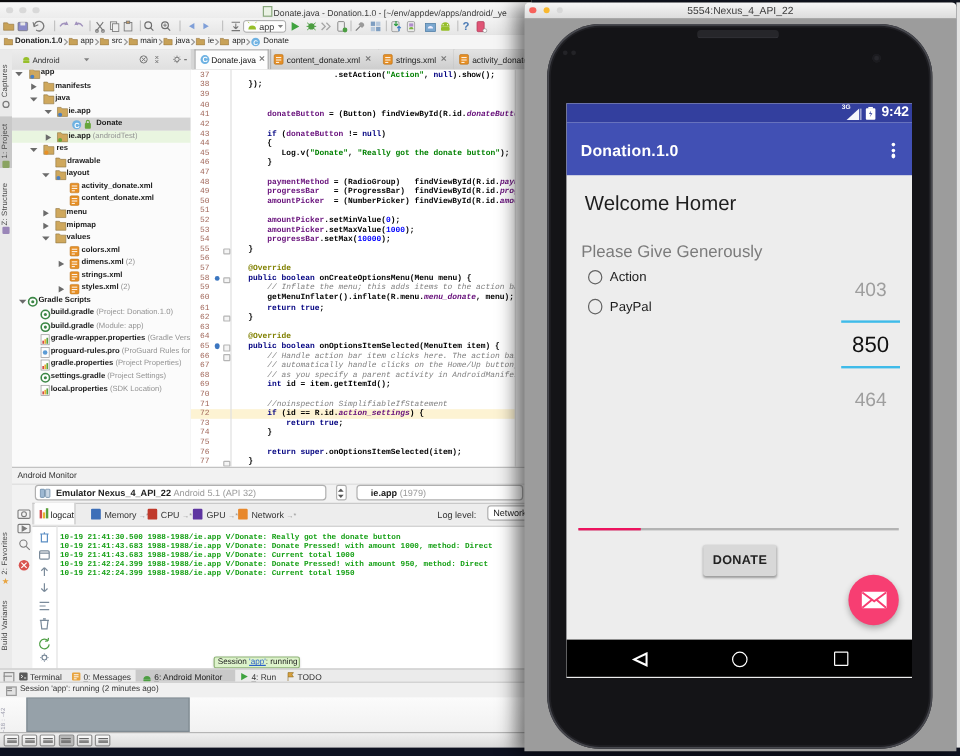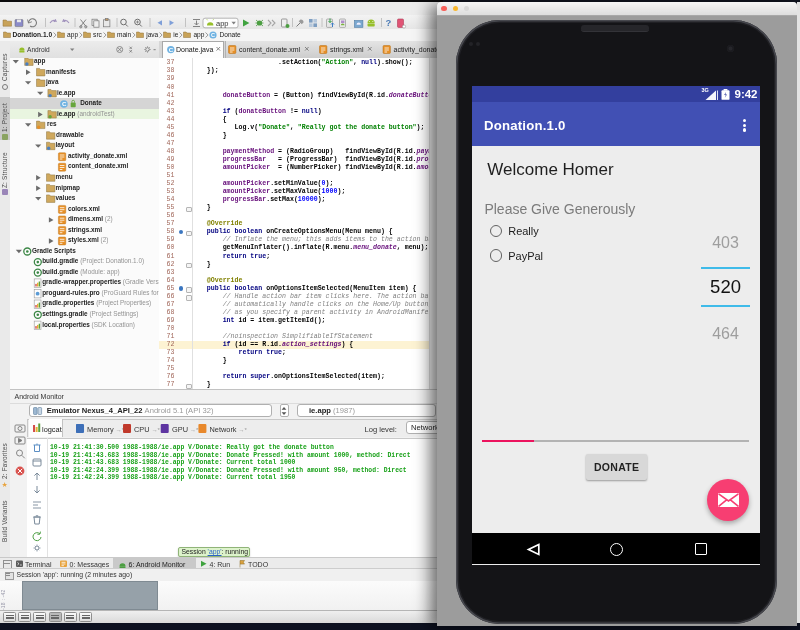--- a/index.html
+++ b/index.html
@@ -48,20 +48,27 @@
 <div class="ab" style="left:78.5px;top:4.6px;width:8px;height:1px;background:#666;"></div>
 <div class="ab" style="left:78.5px;top:6.4px;width:8px;height:1px;background:#666;"></div>
 </div>
 <div class="ab vtext" style="left:0px;top:582px;height:28px;font-size:5px;color:#99a;">-18 : -42</div>
 <div class="ab" style="left:0;top:622.5px;width:800px;height:7.5px;background:#0d1120;"></div>
 
 <div class="ab" style="left:0;top:0;width:443px;height:580px;background:#ececec;">
 
   <div class="ab" style="left:0;top:0;width:443px;height:2.4px;background:#0b0b0d;"></div>
 
+  <div class="ab" style="left:0;top:2.4px;width:443px;height:12.6px;background:linear-gradient(#f7f7f7,#ececec);border-bottom:1px solid #cfcfcf;">
+    <div class="ab" style="left:5px;top:3.2px;width:5.6px;height:5.6px;border-radius:50%;background:#d9d9d9;"></div>
+    <div class="ab" style="left:16.2px;top:3.2px;width:5.6px;height:5.6px;border-radius:50%;background:#d9d9d9;"></div>
+    <div class="ab" style="left:27px;top:3.2px;width:5.6px;height:5.6px;border-radius:50%;background:#d9d9d9;"></div>
+    <div class="ab" style="left:219px;top:2.8px;width:6px;height:7px;background:#eaf2e4;border:0.5px solid #8aa87e;"></div>
+    <div class="ab txt" style="left:228px;top:3.4px;font-size:7.2px;color:#3a3a3a;">Donate.java - Donation.1.0 - [~/env/appdev/apps/android/_ye</div>
+  </div>
 
   <div class="ab" style="left:0;top:15px;width:443px;height:13.5px;background:linear-gradient(#f3f3f3,#e6e6e6);border-bottom:1px solid #c9c9c9;" id="toolbar">
     <svg width="443" height="13.5" viewBox="0 0 443 13.5">
       <g stroke="#c2c2c2" stroke-width="1">
             <path d="M45.5 2 v9"></path>
             <path d="M75 2 v9"></path>
             <path d="M117 2 v9"></path>
             <path d="M150 2 v9"></path>
             <path d="M185.5 2 v9"></path>
             <path d="M292.5 2 v9"></path>
@@ -482,21 +489,21 @@
           <rect x="0.5" y="0.5" width="3.6" height="7" rx="0.8" fill="#9db8d2" stroke="#5e7f9e" stroke-width="0.6"></rect>
           <rect x="5" y="0.5" width="3.6" height="7" rx="0.8" fill="#c8d6e4" stroke="#5e7f9e" stroke-width="0.6"></rect>
         </svg>
 <div class="ab txt" style="left:36.7px;top:16.2px;font-size:7.6px;font-weight:bold;color:#222;">Emulator Nexus_4_API_22 <span style="font-weight:normal;color:#9a9a9a;">Android 5.1 (API 32)</span></div>
 <div class="ab" style="left:269.5px;top:14.8px;width:9px;height:12.4px;background:#fff;border:1px solid #b0b0b0;border-radius:2px;box-sizing:border-box;"></div>
 <svg class="ab" style="left:271px;top:17px;" width="6" height="8" viewBox="0 0 6 8">
           <path d="M3 0 L5.4 2.8 H0.6 Z" fill="#555"></path>
           <path d="M3 8 L5.4 5.2 H0.6 Z" fill="#555"></path>
         </svg>
 <div class="ab" style="left:287.4px;top:14.8px;width:139px;height:12.4px;background:#fff;border:1px solid #b0b0b0;border-radius:3px;box-sizing:border-box;"></div>
-<div class="ab txt" style="left:299px;top:16.2px;font-size:7.6px;font-weight:bold;color:#222;">ie.app <span style="font-weight:normal;color:#9a9a9a;">(1987)</span></div>
+<div class="ab txt" style="left:299px;top:16.2px;font-size:7.6px;font-weight:bold;color:#222;">ie.app <span style="font-weight:normal;color:#9a9a9a;">(1979)</span></div>
 <svg class="ab" style="left:4px;top:33px;" width="13" height="56" viewBox="0 0 13 56">
 <g fill="none" stroke="#7a7a7a" stroke-width="0.9">
 <rect x="1" y="2" width="10" height="7" rx="1"></rect>
             <circle cx="6" cy="5.5" r="2"></circle>
 <rect x="1" y="14" width="10" height="7" rx="1"></rect>
             <path d="M4.5 15.5 v4 l3.5 -2 z" fill="#7a7a7a"></path>
 <circle cx="5.5" cy="30" r="3"></circle>
             <path d="M7.8 32.3 l3 3"></path>
 </g>
 <circle cx="6" cy="48" r="4.4" fill="#d9534f"></circle>
@@ -577,20 +584,21 @@
 <div class="ab txt" style="left:16.6px;top:2.2px;font-size:6.8px;color:#333;">Session 'app': running (2 minutes ago)</div>
 </div>
 </div>
 
 <div class="ab" style="left:437px;top:1.5px;width:360px;height:624px;background:#9c9c9c;border-radius:4px 4px 0 0;box-shadow:-7px 3px 16px rgba(0,0,0,0.55);" id="emu">
 
   <div class="ab" style="left:0;top:0;width:360px;height:13.5px;background:linear-gradient(#f6f6f6,#dddddd);border-bottom:1px solid #a8a8a8;border-radius:4px 4px 0 0;">
     <div class="ab" style="left:4px;top:4.2px;width:5.8px;height:5.8px;border-radius:50%;background:#f7615b;"></div>
     <div class="ab" style="left:15.5px;top:4.2px;width:5.8px;height:5.8px;border-radius:50%;background:#f9b82f;"></div>
     <div class="ab" style="left:26.5px;top:4.2px;width:5.8px;height:5.8px;border-radius:50%;background:#d8d8d8;"></div>
+    <div class="ab txt" style="left:0;top:2.8px;width:360px;text-align:center;font-size:8.6px;color:#404040;">5554:Nexus_4_API_22</div>
   </div>
 
   <div class="ab" style="left:18.5px;top:18.5px;width:321.5px;height:603.5px;background:#141417;border-radius:44px;box-shadow:inset 0 0 0 1.5px rgba(120,122,130,0.45), inset 0 0 0 3px rgba(35,35,40,0.8);" id="phone">
 
     <div class="ab" style="left:125.5px;top:4.8px;width:68px;height:6px;border-radius:3px;background:#26262a;border-bottom:1px solid #333338;"></div>
 
     <div class="ab" style="left:271.5px;top:24.5px;width:7px;height:7px;border-radius:50%;background:#26262b;box-shadow:inset 0 0 0 1.5px #1b1b1f;"></div>
     <div class="ab" style="left:13.5px;top:21.5px;width:4px;height:4px;border-radius:50%;background:#232327;"></div>
     <div class="ab" style="left:20px;top:21.5px;width:4px;height:4px;border-radius:50%;background:#232327;"></div>
 
@@ -613,27 +621,27 @@
       <div class="ab" style="left:0;top:16px;width:288.5px;height:44.2px;background:#4150b4;">
         <div class="ab txt" style="left:12.5px;top:15.5px;font-size:13.2px;font-weight:bold;color:#fff;letter-spacing:0.2px;">Donation.1.0</div>
         <div class="ab" style="left:271px;top:17.2px;width:3.3px;height:3.3px;border-radius:50%;background:#fff;"></div>
         <div class="ab" style="left:271px;top:21.8px;width:3.3px;height:3.3px;border-radius:50%;background:#fff;"></div>
         <div class="ab" style="left:271px;top:26.4px;width:3.3px;height:3.3px;border-radius:50%;background:#fff;"></div>
       </div>
 
       <div class="ab txt" style="left:15.8px;top:73.9px;font-size:17px;color:#1f1f1f;">Welcome Homer</div>
       <div class="ab txt" style="left:12.9px;top:114.6px;font-size:14px;color:#7b7b7b;">Please Give Generously</div>
       <div class="ab" style="left:18.1px;top:138.6px;width:12.6px;height:12.6px;border-radius:50%;border:1.6px solid #636363;box-sizing:border-box;background:#ededed;"></div>
-      <div class="ab txt" style="left:36.7px;top:139.2px;font-size:11px;color:#1d1d1d;">Really</div>
+      <div class="ab txt" style="left:36.7px;top:139.2px;font-size:11px;color:#1d1d1d;">Action</div>
       <div class="ab" style="left:18.1px;top:163px;width:12.6px;height:12.6px;border-radius:50%;border:1.6px solid #636363;box-sizing:border-box;background:#ededed;"></div>
       <div class="ab txt" style="left:36.7px;top:163.6px;font-size:11px;color:#1d1d1d;">PayPal</div>
 
       <div class="ab txt" style="left:229.9px;top:147.6px;width:48.3px;text-align:center;font-size:16px;color:#9e9e9e;">403</div>
       <div class="ab" style="left:229.9px;top:181.1px;width:48.3px;height:1.8px;background:#3fbbe9;"></div>
-      <div class="ab txt" style="left:229.9px;top:190.4px;width:48.3px;text-align:center;font-size:18.5px;color:#111;">520</div>
+      <div class="ab txt" style="left:229.9px;top:190.4px;width:48.3px;text-align:center;font-size:18.5px;color:#111;">850</div>
       <div class="ab" style="left:229.9px;top:219.1px;width:48.3px;height:1.8px;background:#3fbbe9;"></div>
       <div class="ab txt" style="left:229.9px;top:238.8px;width:48.3px;text-align:center;font-size:16px;color:#9e9e9e;">464</div>
 
       <div class="ab" style="left:10.9px;top:354px;width:266.6px;height:2.2px;background:#b3b3b3;"></div>
       <div class="ab" style="left:10.9px;top:354px;width:52.1px;height:2.2px;background:#ec135e;"></div>
 
       <div class="ab" style="left:114.8px;top:367.5px;width:60.7px;height:26.3px;background:#d8d8d8;border-radius:2px;box-shadow:0 1px 2px rgba(0,0,0,0.35);"></div>
       <div class="ab txt" style="left:114.8px;top:375px;width:60.7px;text-align:center;font-size:10.5px;font-weight:bold;color:#222;letter-spacing:0.3px;">DONATE</div>
 
       <div class="ab" style="left:235.8px;top:393.2px;width:42px;height:42px;border-radius:50%;background:#f73e72;box-shadow:0 2.5px 5px rgba(0,0,0,0.3);"></div>

